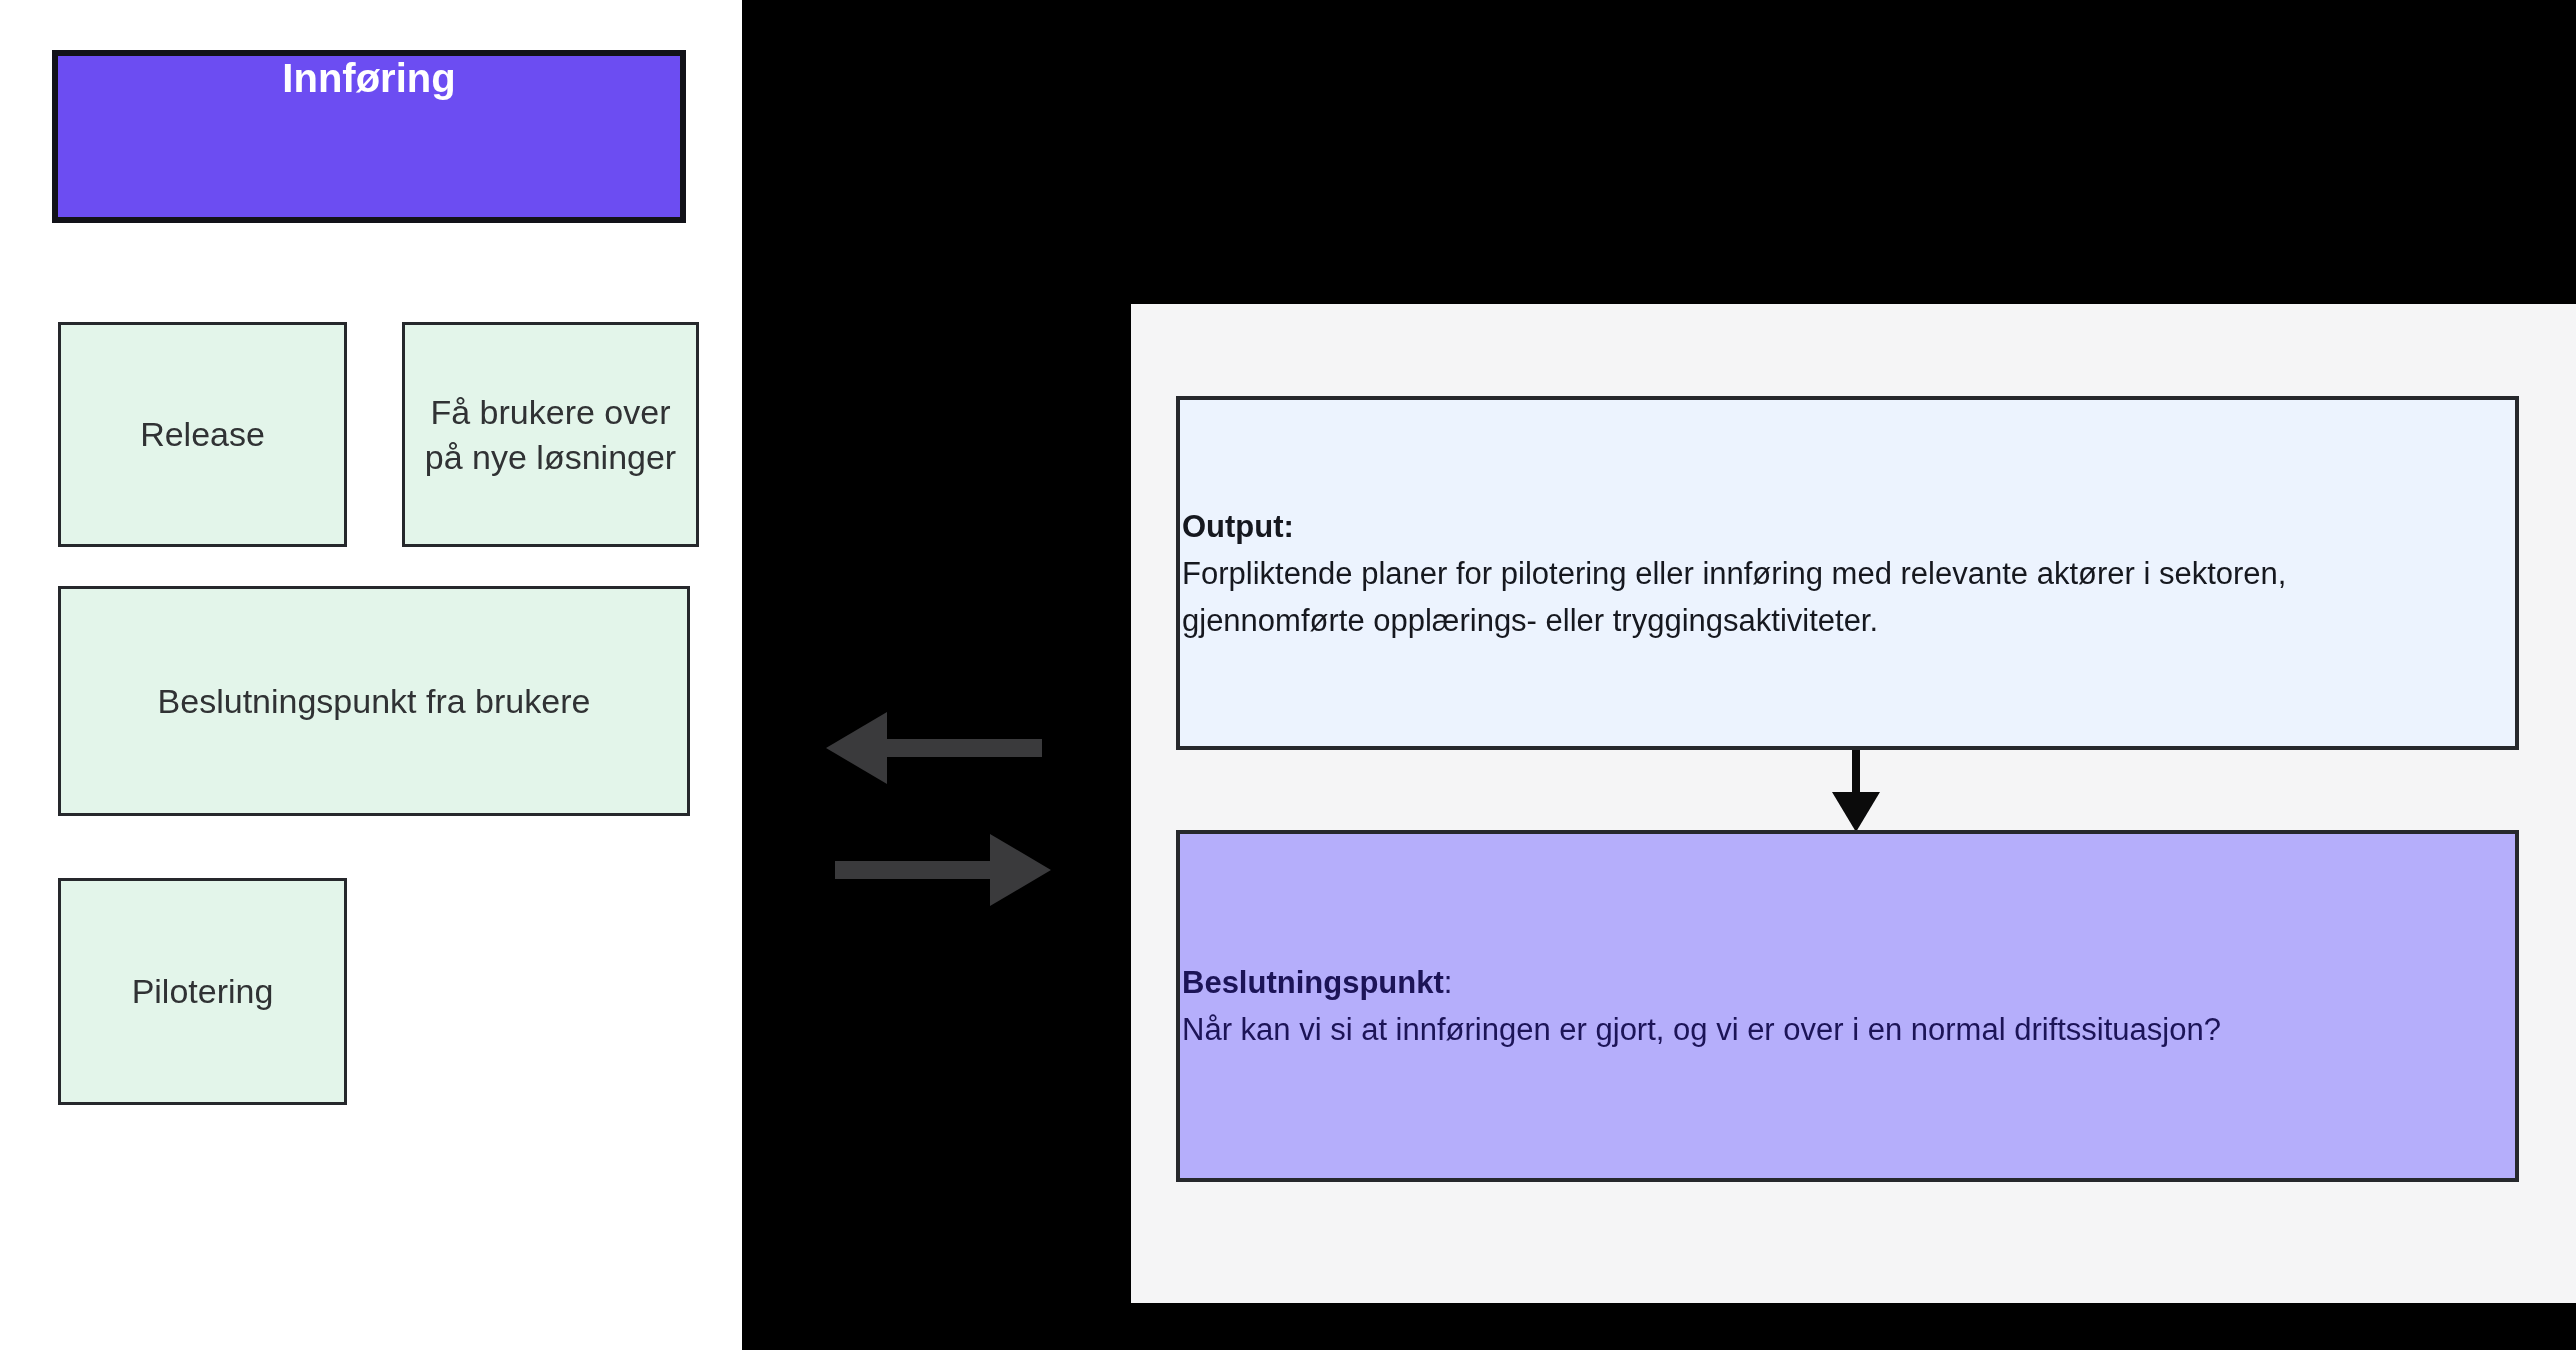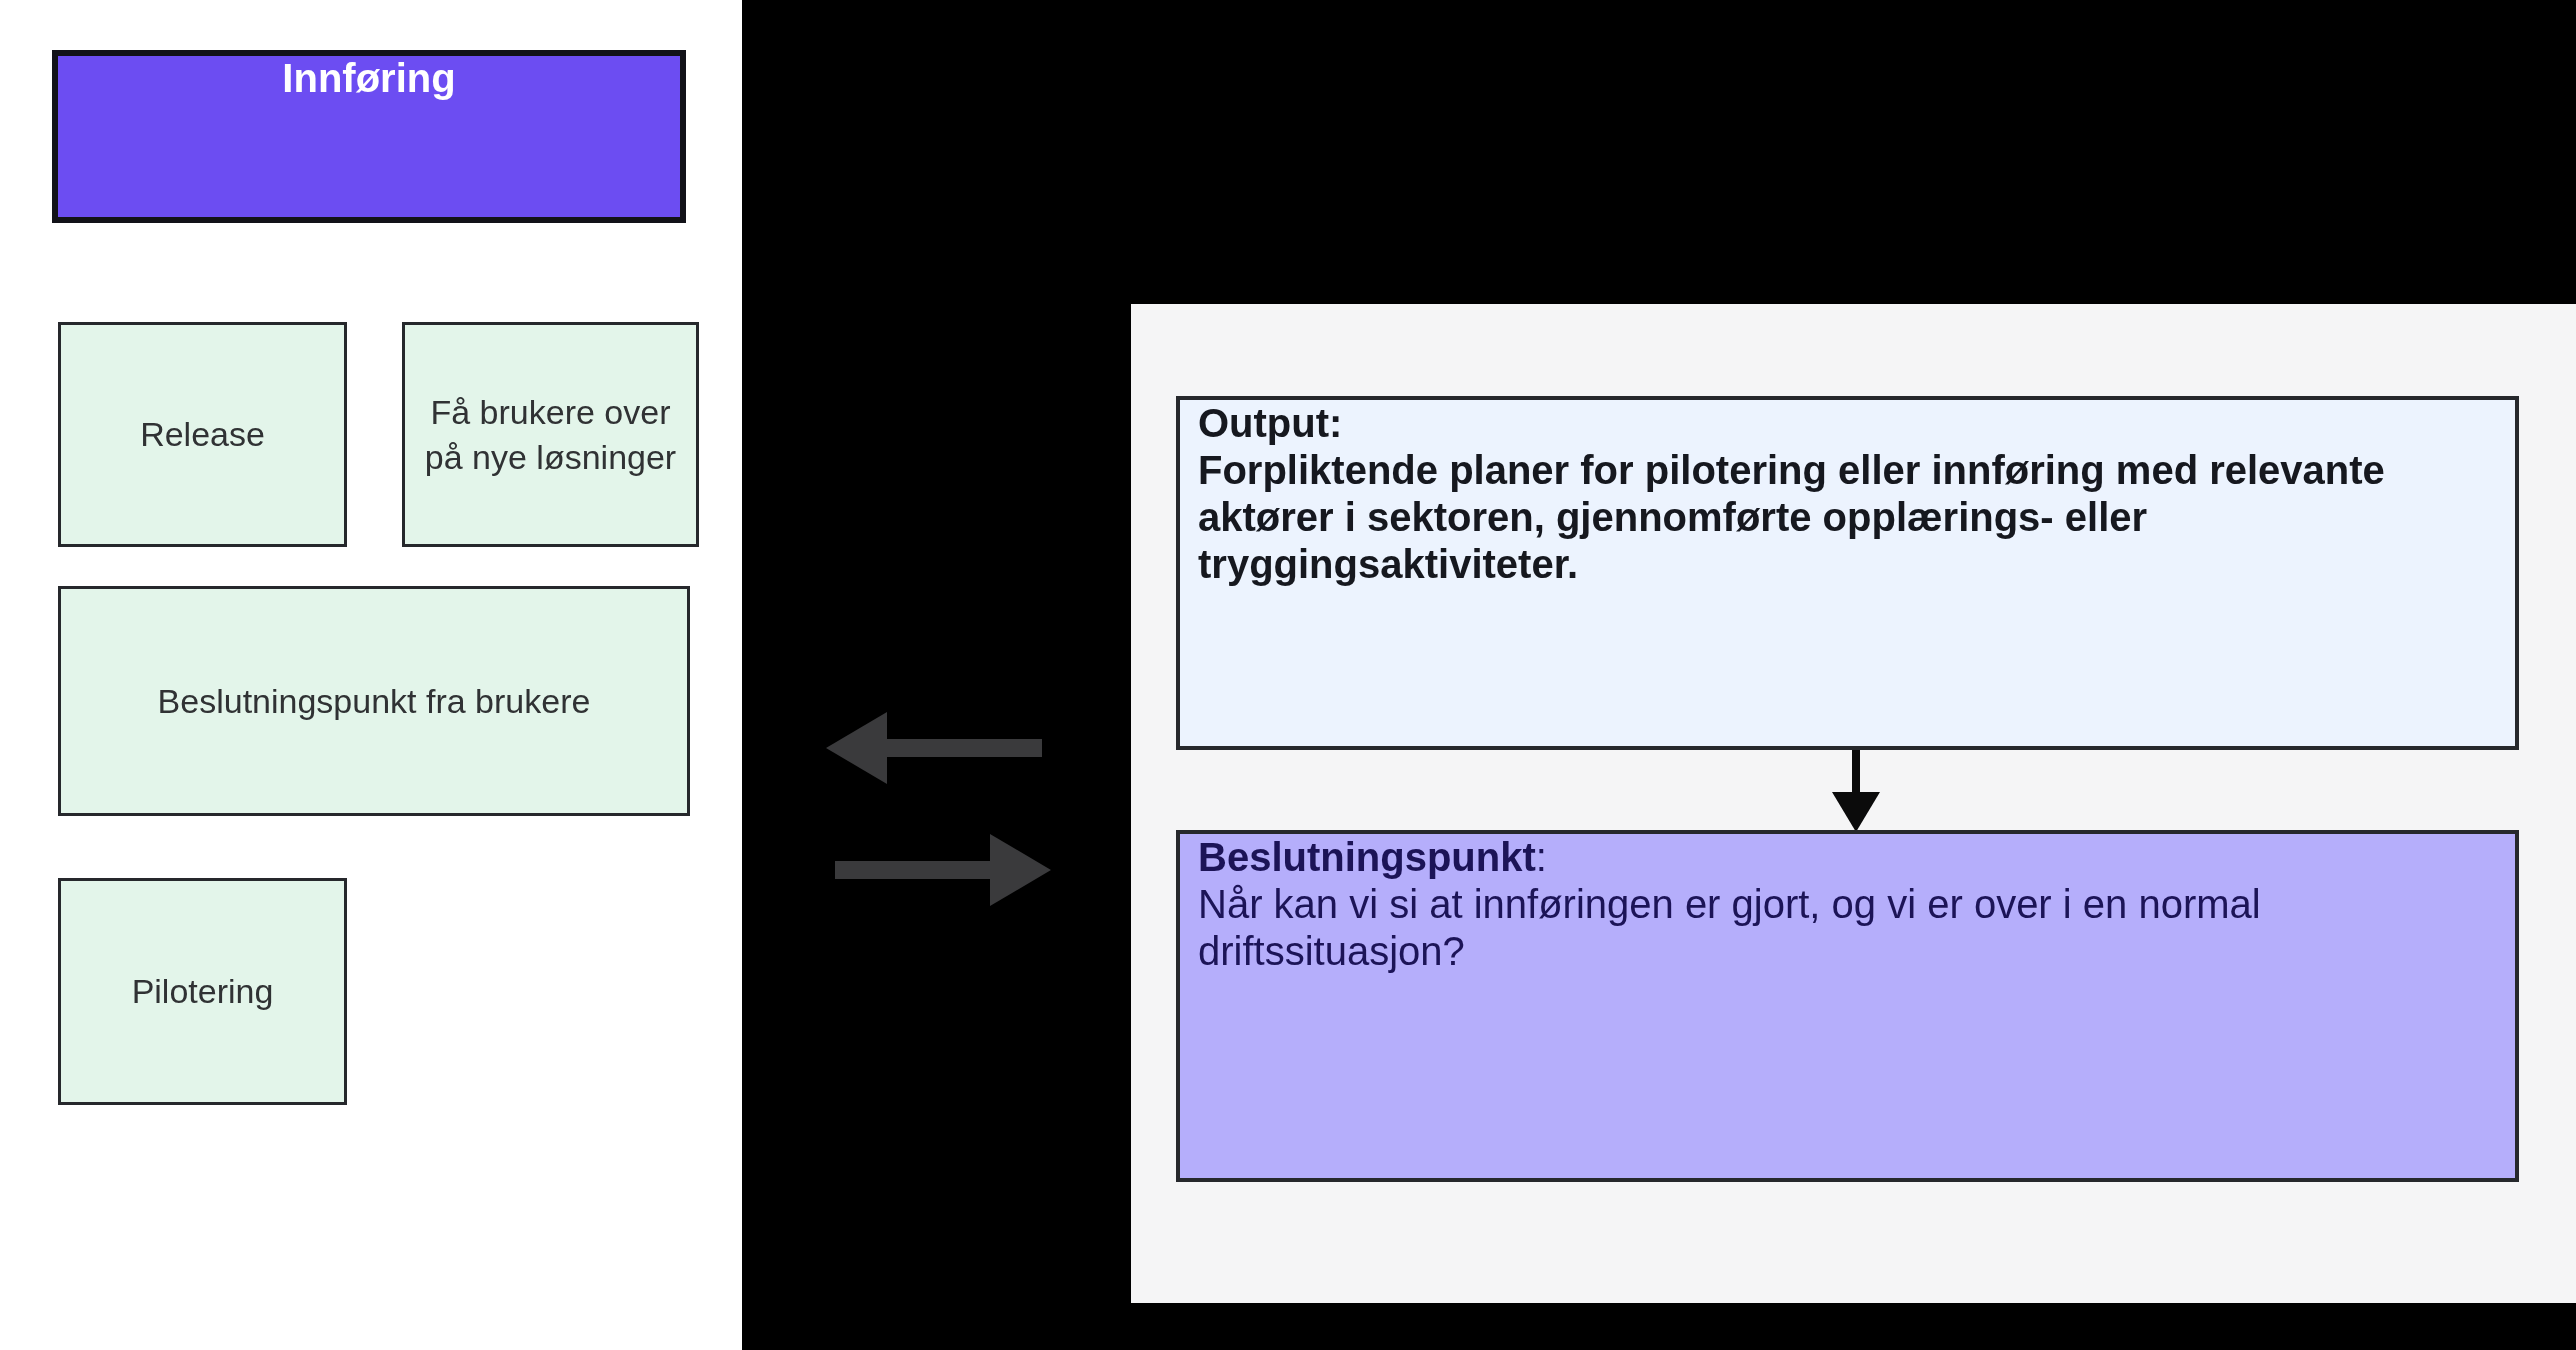--- a/index.html
+++ b/index.html
@@ -60,31 +60,31 @@
 
   
   .right-panel {
     position: absolute; left: 1131px; top: 304px; width: 1445px; height: 999px;
     background: var(--right-panel-bg, #f5f5f6);
   }
   .detail-box {
     position: absolute; left: 45px; width: 1343px;
     box-sizing: border-box;
     border: 4.5px solid var(--box-border, #26282c);
-    display: flex; flex-direction: column; 
-    padding: 0 18px;
-    font-size: 40px; line-height: 47px;
+    display: flex; flex-direction: column; justify-content: center;
+    padding: 0 2px;
+    font-size: 31px; line-height: 47px;
   }
   .output-box {
     top: 92px; height: 354px;
     background: var(--output-fill, #ecf3fe);
     color: var(--output-text, #16181f);
   }
   .output-box .heading { font-weight: bold; }
-  .output-box .body { max-width: 1215px; font-weight: bold; }
+  .output-box .body { max-width: 1215px; }
   .decision-box {
     top: 526px; height: 352px;
     background: var(--decision-fill, #b5aefb);
     color: var(--decision-text, #1c1457);
   }
   .decision-box .heading b { font-weight: bold; }
   .decision-box .body { max-width: 1278px; }
 
   
   .flow-arrow { position: absolute; left: 701px; top: 446px; width: 49px; height: 82px; }

